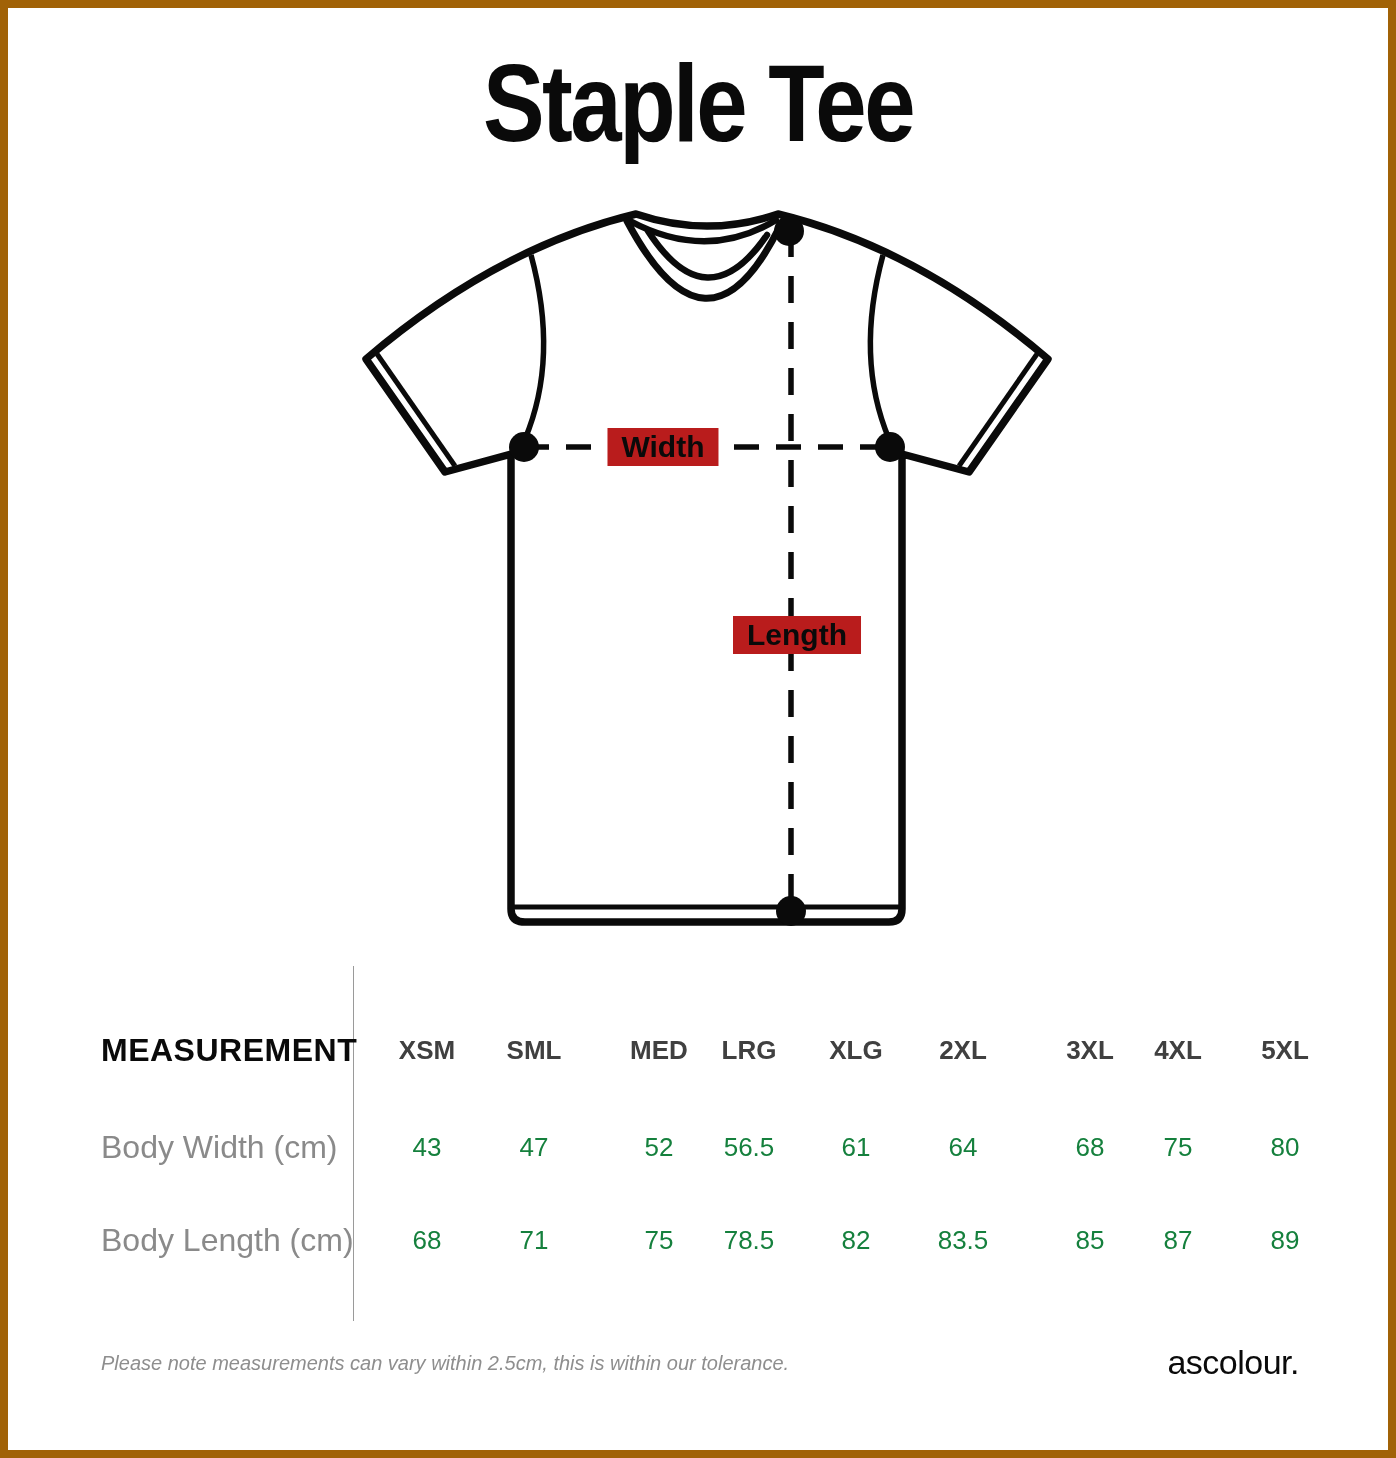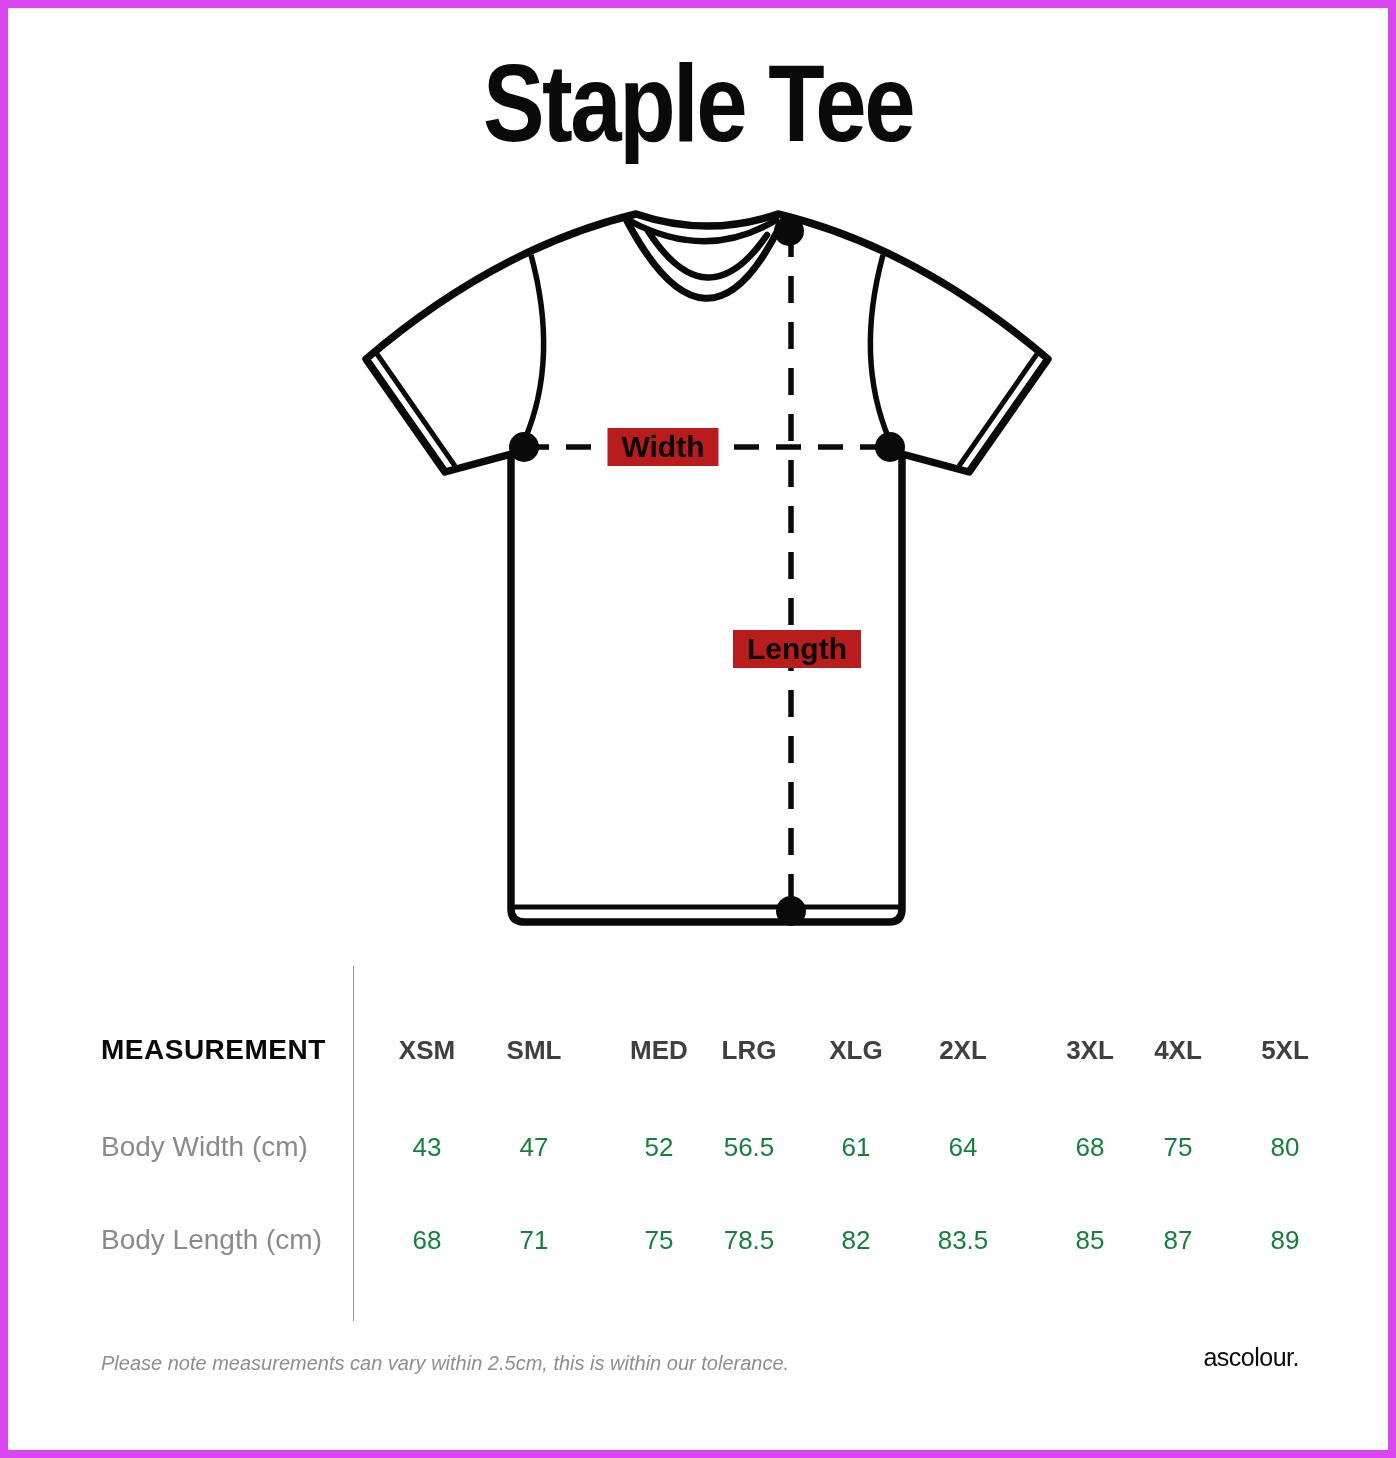--- a/index.html
+++ b/index.html
@@ -1,20 +1,20 @@
 <!DOCTYPE html>
 <html><head>
 <meta charset="utf-8">
 <style>
   html,body{margin:0;padding:0;background:#fff;}
   #page{
     position:relative;
     width:1396px;height:1458px;
     background:#ffffff;
-    border:8px solid #d946ef;
+    border:8px solid #a16207;
     box-sizing:border-box;
     font-family:"Liberation Sans", sans-serif;
     color:#111;
     overflow:hidden;
   }
   
   #title{
     position:absolute;top:40px;left:0;width:100%;
     text-align:center;
     font-size:110px;font-weight:bold;letter-spacing:-3px;line-height:1.0;
@@ -26,57 +26,57 @@
   #tee-svg{position:absolute;left:330px;top:180px;width:740px;height:760px;}
   .measure-label{
     position:absolute;
     transform:translate(-50%,-50%);
     background:#b91c1c;
     font-weight:bold;font-size:30px;color:#0a0a0a;
     padding:2px 14px;
     white-space:nowrap;
   }
   #width-label{left:655px;top:439px;}
-  #length-label{left:789px;top:641px;}
+  #length-label{left:789px;top:627px;}
   
   .trow{position:absolute;left:0;width:100%;height:0;}
   .r-head{top:1042px;}
   .r-bw{top:1139px;}
   .r-bl{top:1232px;}
   .cell{
     position:absolute;
     transform:translate(-50%,-50%);
     font-size:26px;color:#15803d;
     white-space:nowrap;
   }
   .r-head .cell{font-weight:bold;color:#404040;}
   .rowlabel{
     position:absolute;left:93px;
     transform:translateY(-50%);
-    font-size:28px;color:#8a8a8a;
+    font-size:32px;color:#8a8a8a;
     white-space:nowrap;
   }
   .r-head .rowlabel{
     font-weight:bold;color:#0a0a0a;letter-spacing:0.5px;
   }
   .c0{left:419px}.c1{left:526px}.c2{left:651px}.c3{left:741px}.c4{left:848px}
   .c5{left:955px}.c6{left:1082px}.c7{left:1170px}.c8{left:1277px}
   #divider{
     position:absolute;left:345px;top:958px;
     width:1px;height:355px;background:#9a9a9a;
   }
   
   #footer-note{
     position:absolute;left:93px;top:1344px;
     font-size:20px;font-style:italic;color:#8e8e8e;
     white-space:nowrap;
   }
   #brand-logo{
     position:absolute;right:89px;top:1335px;
-    font-size:25px;font-weight:400;letter-spacing:-0.5px;color:#0a0a0a;
+    font-size:34px;font-weight:400;letter-spacing:-0.5px;color:#0a0a0a;
     white-space:nowrap;
   }
 </style>
 </head>
 <body>
 
 <div id="page">
 
   <div id="title">Staple Tee</div>
 

